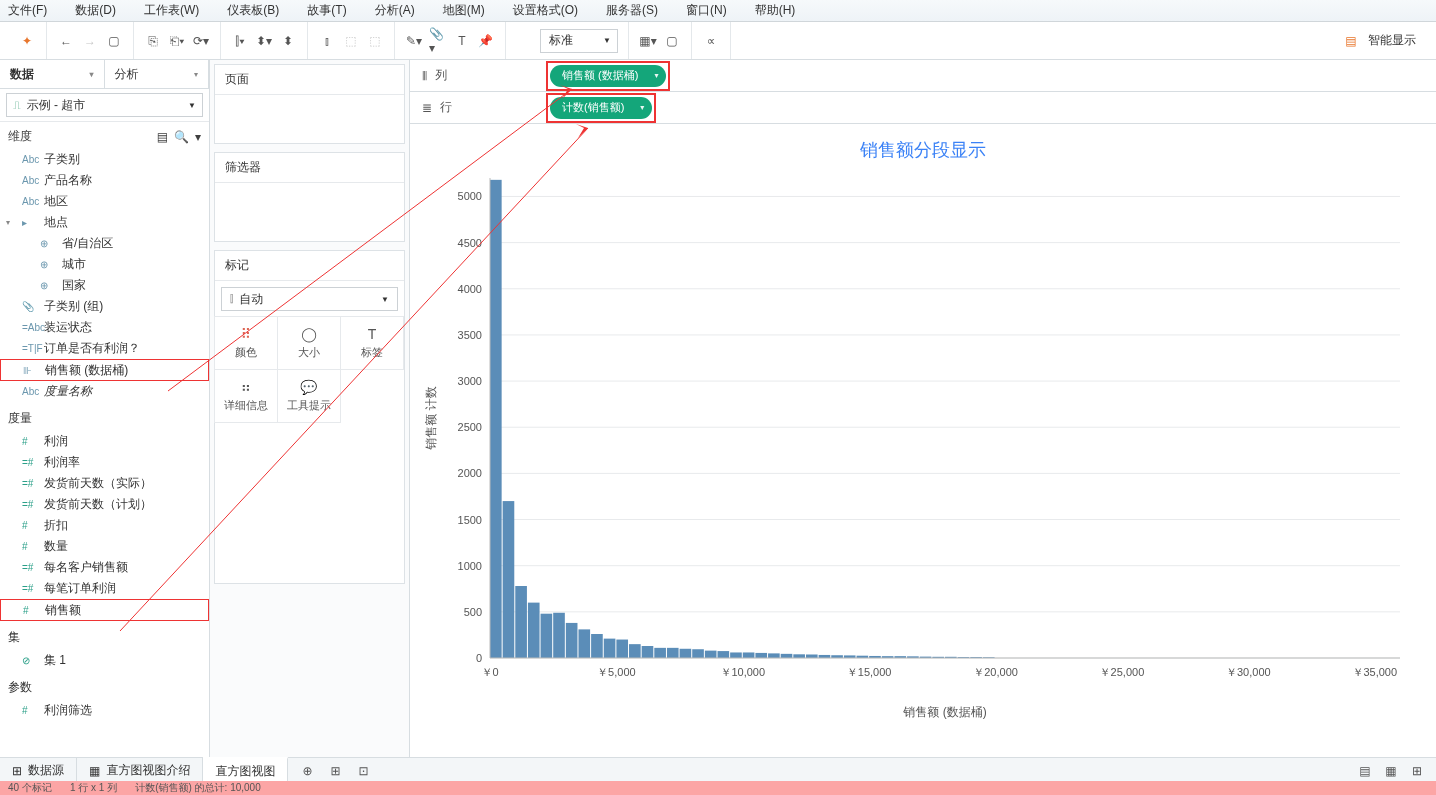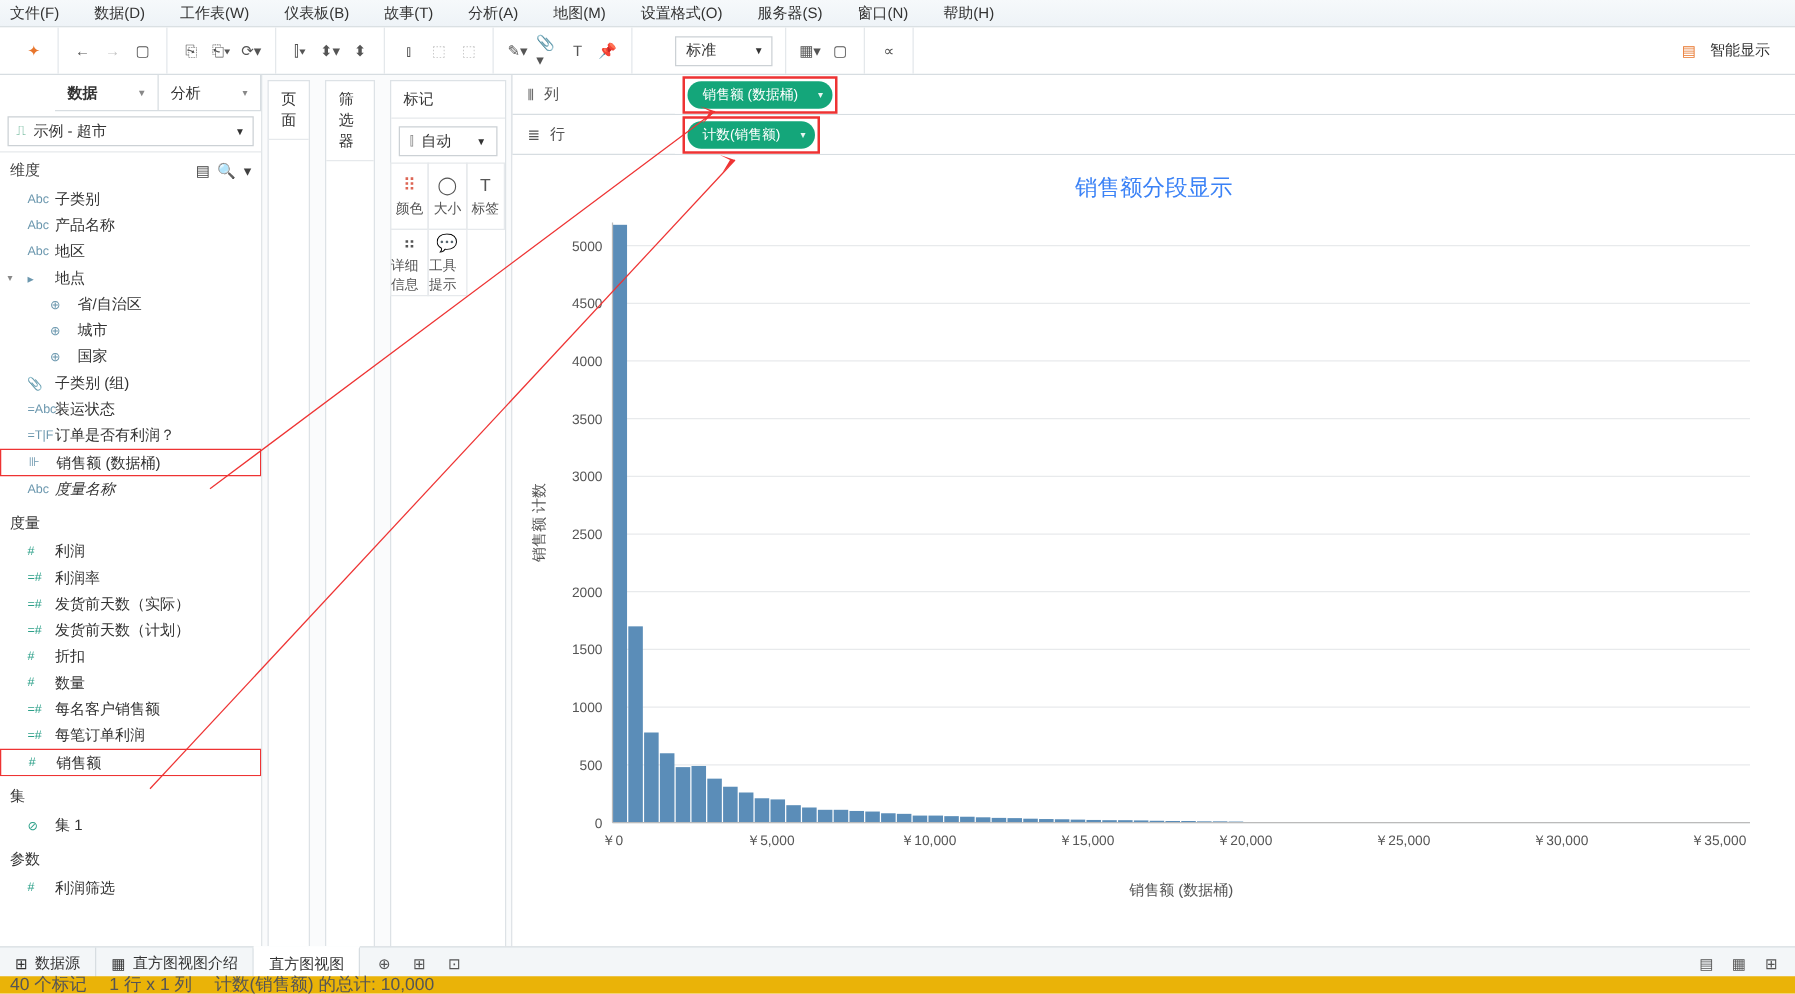--- a/index.html
+++ b/index.html
@@ -13,40 +13,40 @@
 .toolbar { height:38px; background:#fff; border-bottom:1px solid #d7dde1; display:flex; align-items:center; padding:0 8px;}
 .tool-group { display:flex; align-items:center; gap:6px; padding:0 10px; border-right:1px solid #e4e8eb; height:100%; }
 .tool-group:last-child{border:none;}
 .icn { width:18px; height:18px; display:flex; align-items:center; justify-content:center; border-radius:2px; cursor:pointer; color:#555;}
 .dropdown-combo { display:flex; align-items:center; border:1px solid #ccd1d5; height:24px; padding:0 6px 0 8px; gap:6px; min-width:78px; background:#fff;margin-left:24px;}
 .tool-right { margin-left:auto; display:flex; align-items:center; gap:8px; padding-right:12px;}
 
 
 .main { position:absolute; top:60px; bottom:26px; left:0; right:0; display:flex; }
 .left-pane { width:210px; border-right:1px solid #d7dde1; display:flex; flex-direction:column; background:#fff;}
-.tabs { display:flex; border-bottom:1px solid #d7dde1;margin-left:44px;}
+.tabs { display:flex; border-bottom:1px solid #d7dde1;}
 .tab { flex:1; height:28px; display:flex; align-items:center; padding:0 10px; font-size:12px; cursor:pointer; border-right:1px solid #d7dde1; position:relative;}
 .tab.active { font-weight:bold;}
 .tab .caret { margin-left:auto; font-size:8px; color:#888;}
 .src-row { display:flex; align-items:center; padding:4px 6px; border-bottom:1px solid #e6e9ec;}
 .src-combo { flex:1; border:1px solid #ccd1d5; height:24px; display:flex; align-items:center; padding:0 6px; gap:6px; background:#fff;}
 .section-hdr { display:flex; align-items:center; padding:6px 8px 4px; font-size:12px; color:#404040;}
 .section-hdr .spacer{margin-left:auto; display:flex; gap:6px;}
 .treelist { overflow:auto; flex:0 0 auto;}
 .tree-item { display:flex; align-items:center; height:21px; padding:0 4px 0 22px; gap:6px; cursor:default;}
 .tree-item.sub { padding-left:40px;}
 .tree-item .ti-icn { width:16px; text-align:left; font-size:10px; color:#6b97ae;}
 .tree-item .ti-icn.teal{color:#2ca089;}
 .tree-item .lbl { flex:1; white-space:nowrap; overflow:hidden; text-overflow:ellipsis;}
 .tree-item em{font-style:italic;}
 .tree-item.red-box { border:1px solid #e33; padding-top:1px; padding-bottom:1px; height:22px;}
 .sec-label { padding:8px 8px 4px; font-size:12px;}
 
 
-.mid-pane { width:200px; border-right:1px solid #d7dde1; padding:0; background:#fafbfc; display:flex; flex-direction:row; gap:4px;}
+.mid-pane { width:200px; border-right:1px solid #d7dde1; padding:0; background:#fafbfc; display:flex; flex-direction:column; gap:4px;}
 .card { margin:4px 4px 0; background:#fff; border:1px solid #dde2e6; }
 .card-hdr{ padding:6px 10px; font-size:12px; border-bottom:1px solid #e6e9ec;}
 .card-body{ min-height:48px;}
 .mark-grid { display:grid; grid-template-columns:1fr 1fr 1fr; }
 .mark-cell { height:54px; border:1px solid #e6e9ec; margin:-1px 0 0 -1px; display:flex; flex-direction:column; align-items:center; justify-content:center; gap:3px; cursor:pointer; font-size:11px; color:#555;}
 .mark-cell .mi{font-size:14px;}
 .mark-combo { margin:6px; border:1px solid #ccd1d5; height:24px; display:flex; align-items:center; padding:0 8px; background:#fff;}
 
 
 .right-pane { flex:1; display:flex; flex-direction:column; position:relative;}
@@ -61,21 +61,21 @@
 svg.chart { display:block;}
 
 
 .bottom-bar { position:absolute; bottom:12px; left:0; right:0; height:26px; background:#f3f6f8; border-top:1px solid #d7dde1; display:flex; align-items:stretch;}
 .btab { padding:0 12px; display:flex; align-items:center; border-right:1px solid #d7dde1; gap:6px; cursor:pointer;}
 .btab.active { background:#fff; border-top:2px solid #fff; margin-top:-1px;justify-content:flex-end;}
 .btab-icns { display:flex; align-items:center; gap:10px; padding:0 10px;}
 .view-icns { margin-left:auto; display:flex; align-items:center; gap:8px; padding:0 10px;}
 
 
-.status { position:absolute; bottom:0; left:0; right:0; height:14px; background:#eab308; font-size:14px; color:#555; display:flex; align-items:center; gap:18px; padding:0 8px;}
+.status { position:absolute; bottom:0; left:0; right:0; height:14px; background:#fca5a5; font-size:10px; color:#555; display:flex; align-items:flex-start; gap:18px; padding:0 8px;}
 
 
 svg.anno { position:absolute; pointer-events:none; top:0; left:0;}
 </style>
 </head>
 <body>
 
 <div class="menubar">
   <span>文件(F)</span>
   <span>数据(D)</span>

